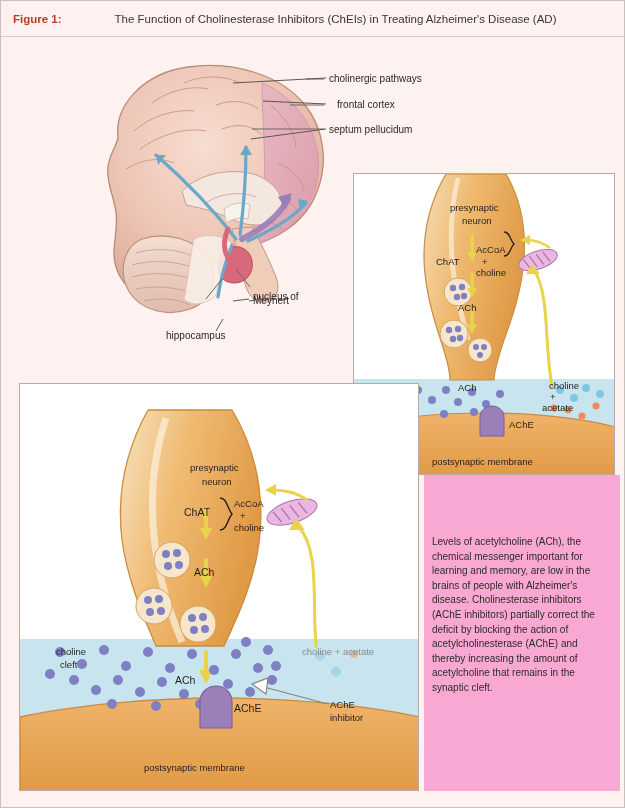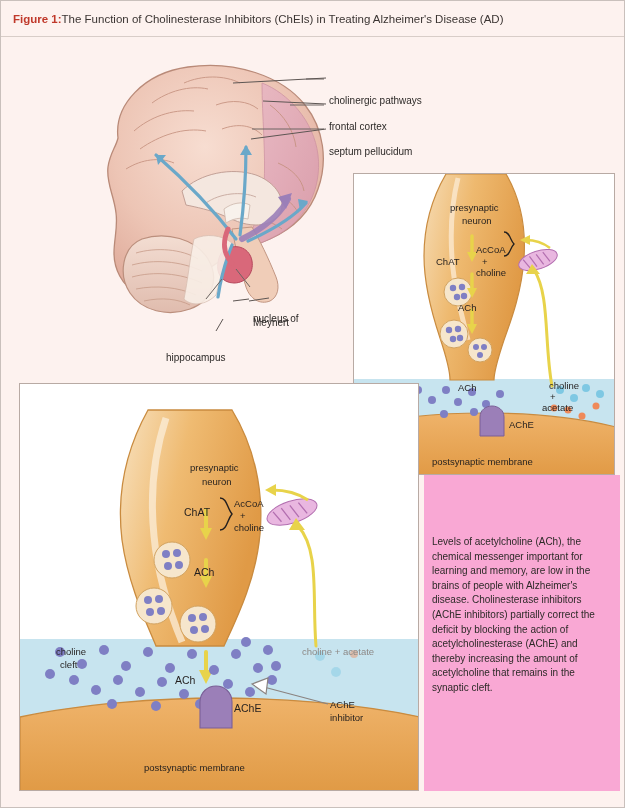--- a/index.html
+++ b/index.html
@@ -27,43 +27,43 @@
     border-bottom: 1px solid #d8cdc8;
     box-sizing: border-box;
     display: flex;
     align-items: center;
     padding-left: 12px;
   }
   #title-bar .fig-label {
     color: #c0392b;
     font-weight: bold;
     font-size: 11.5px;
-    margin-right: 0;
+    margin-right: 16px;
   }
   #title-bar .fig-title {
     color: #3b3533;
     font-size: 11.5px;
+    margin-left: 37px;
   }
 
   
   .brain-wrap {
     position: absolute;
     left: 55px;
     top: 42px;
     width: 300px;
     height: 290px;
   }
 
   
   .lbl {
     position: absolute;
     font-size: 10px;
     color: #2d2a28;
     white-space: nowrap;
-    margin-top: 22px;
   }
 
   
   .panel {
     position: absolute;
     border: 1px solid #b8aaa4;
     box-sizing: border-box;
     overflow: hidden;
   }
   .panel-title {
@@ -225,21 +225,21 @@
         <path d="M250,36 L268,36"></path>
         <path d="M234,62 L268,62"></path>
         <path d="M196,86 L268,86"></path>
         <path d="M180,226 L194,244"></path>
         <path d="M166,236 L150,256"></path>
       </g>
     </svg>
   </div>
 
   <div class="lbl" style="left:328px; top:72px;">cholinergic pathways</div>
-  <div class="lbl" style="left:328px; top:98px;">frontal cortex</div>
+  <div class="lbl" style="left:336px; top:98px;">frontal cortex</div>
   <div class="lbl" style="left:328px; top:123px;">septum pellucidum</div>
   <div class="lbl" style="left:252px; top:290px;">nucleus of</div>
   <div class="lbl" style="left:252px; top:294px;">Meynert</div>
   <div class="lbl" style="left:165px; top:329px;">hippocampus</div>
 
   <svg class="svg-layer" width="625" height="808" viewBox="0 0 625 808">
     <g stroke="#5d5653" stroke-width="1" fill="none">
       <path d="M232,82 L325,77"></path>
       <path d="M262,100 L325,103"></path>
       <path d="M250,138 L325,128"></path>

